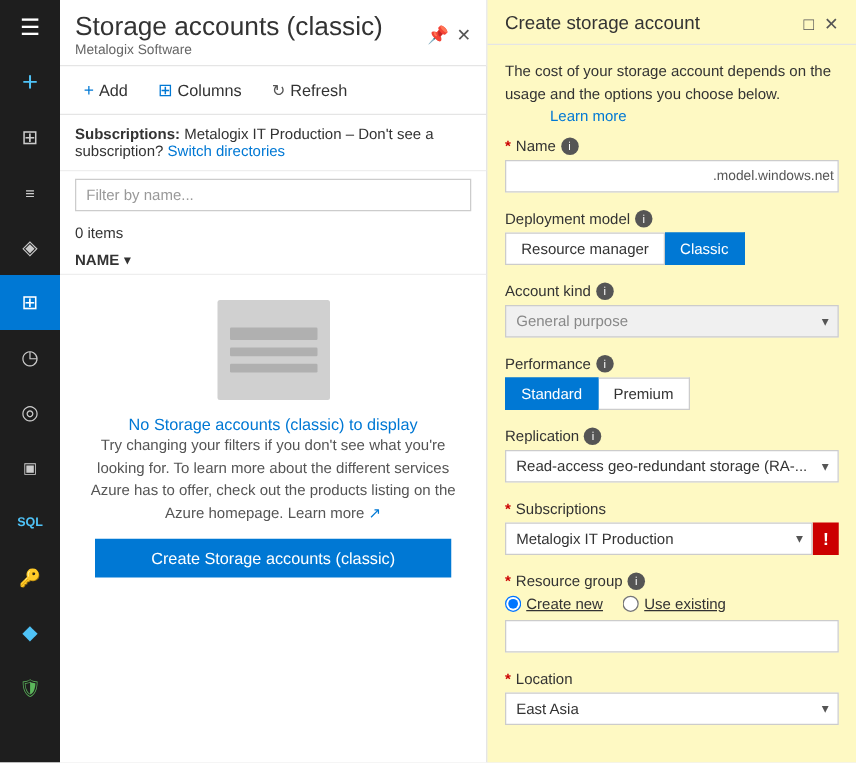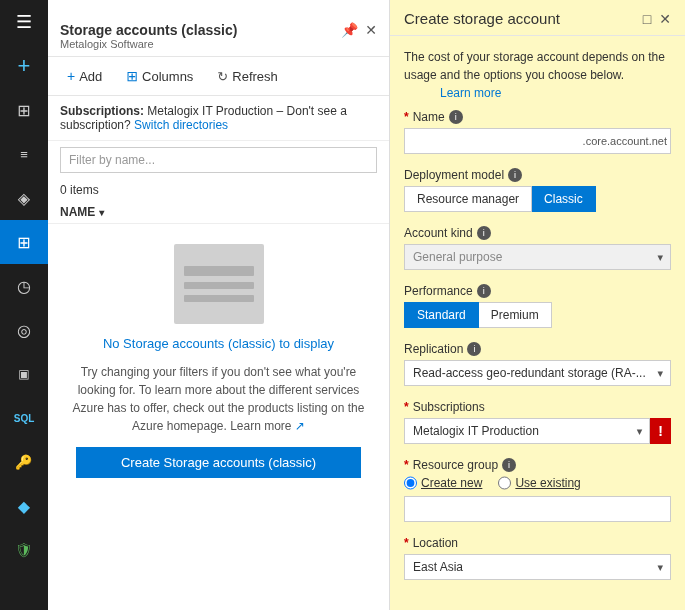--- a/index.html
+++ b/index.html
@@ -62,24 +62,23 @@
 
     .panel-header {
       background: #fff;
       padding: 10px 12px 6px 12px;
       border-bottom: 1px solid #e5e5e5;
       display: flex;
       align-items: center;
       justify-content: space-between;
     }
     .panel-title {
-      font-size: 14px;
-      font-weight: 700;
-      color: #333;
-      margin-top: 12px;
+      font-size: 21px;
+      font-weight: 400;
+      color: #333;
     }
     .panel-subtitle {
       font-size: 11px;
       color: #666;
     }
     .panel-header-icons {
       display: flex;
       gap: 6px;
       align-items: center;
     }
@@ -175,21 +174,21 @@
       background: #b0b0b0;
       border-radius: 1px;
     }
     .empty-icon-bar.thin { height: 7px; }
 
     .empty-title {
       font-size: 13px;
       color: #0078d4;
       font-weight: 500;
       text-align: center;
-      margin-bottom: 12px;
+      margin-bottom: 0;
     }
     .empty-text {
       font-size: 12px;
       color: #555;
       text-align: center;
       line-height: 1.5;
       margin-bottom: 12px;
     }
     .empty-text a { color: #0078d4; text-decoration: none; }
 
@@ -479,21 +478,21 @@
     </div>
 
     <div class="field-group">
       <div class="field-label">
         <span class="required-star">*</span>
         <span>Name</span>
         <span class="info-icon">i</span>
       </div>
       <div class="input-suffix-row">
         <input type="text" class="text-input" style="padding-right: 110px;">
-        <span class="input-suffix">.core.account.net</span>
+        <span class="input-suffix">.model.windows.net</span>
       </div>
     </div>
 
     <div class="field-group">
       <div class="field-label">
         <span>Deployment model</span>
         <span class="info-icon">i</span>
       </div>
       <div class="btn-group">
         <button class="btn-group-item">Resource manager</button>

